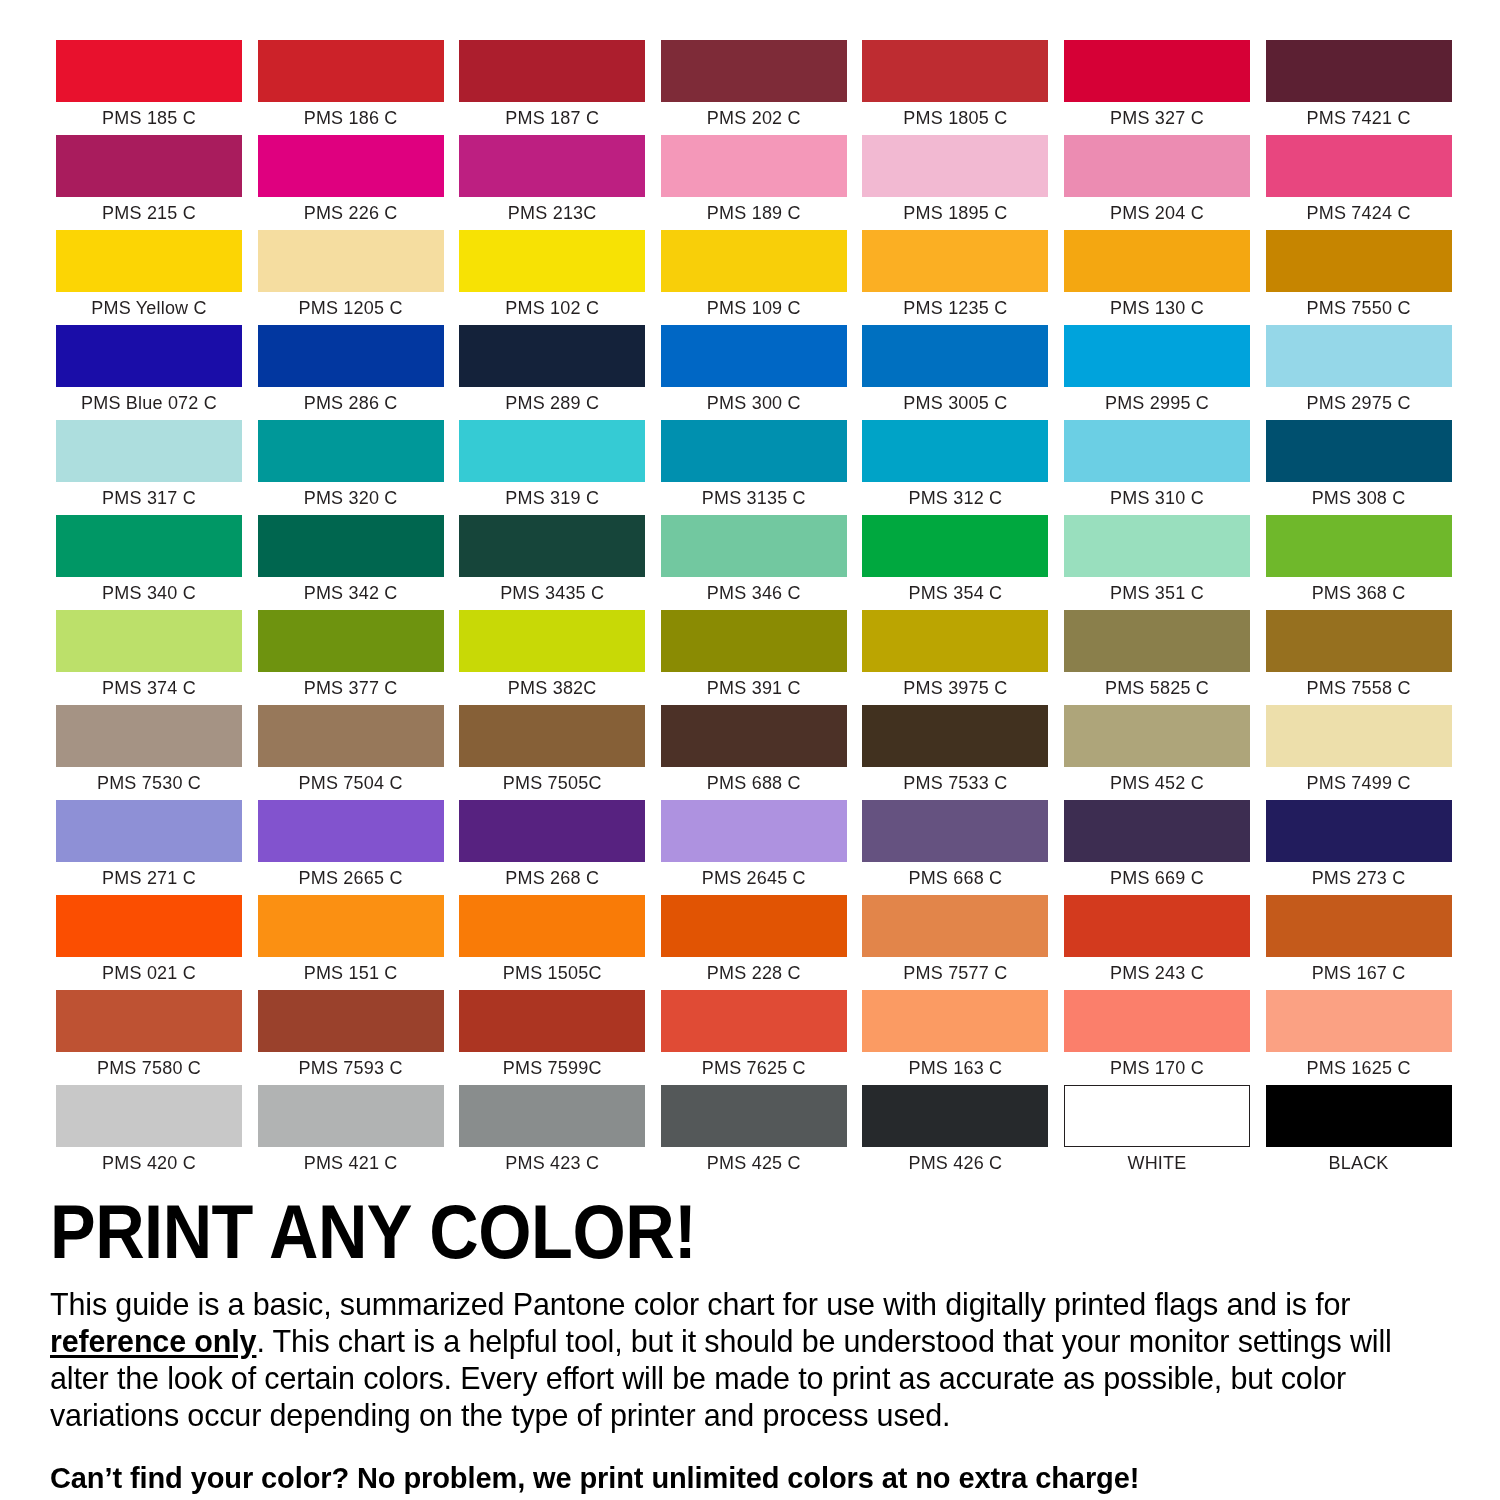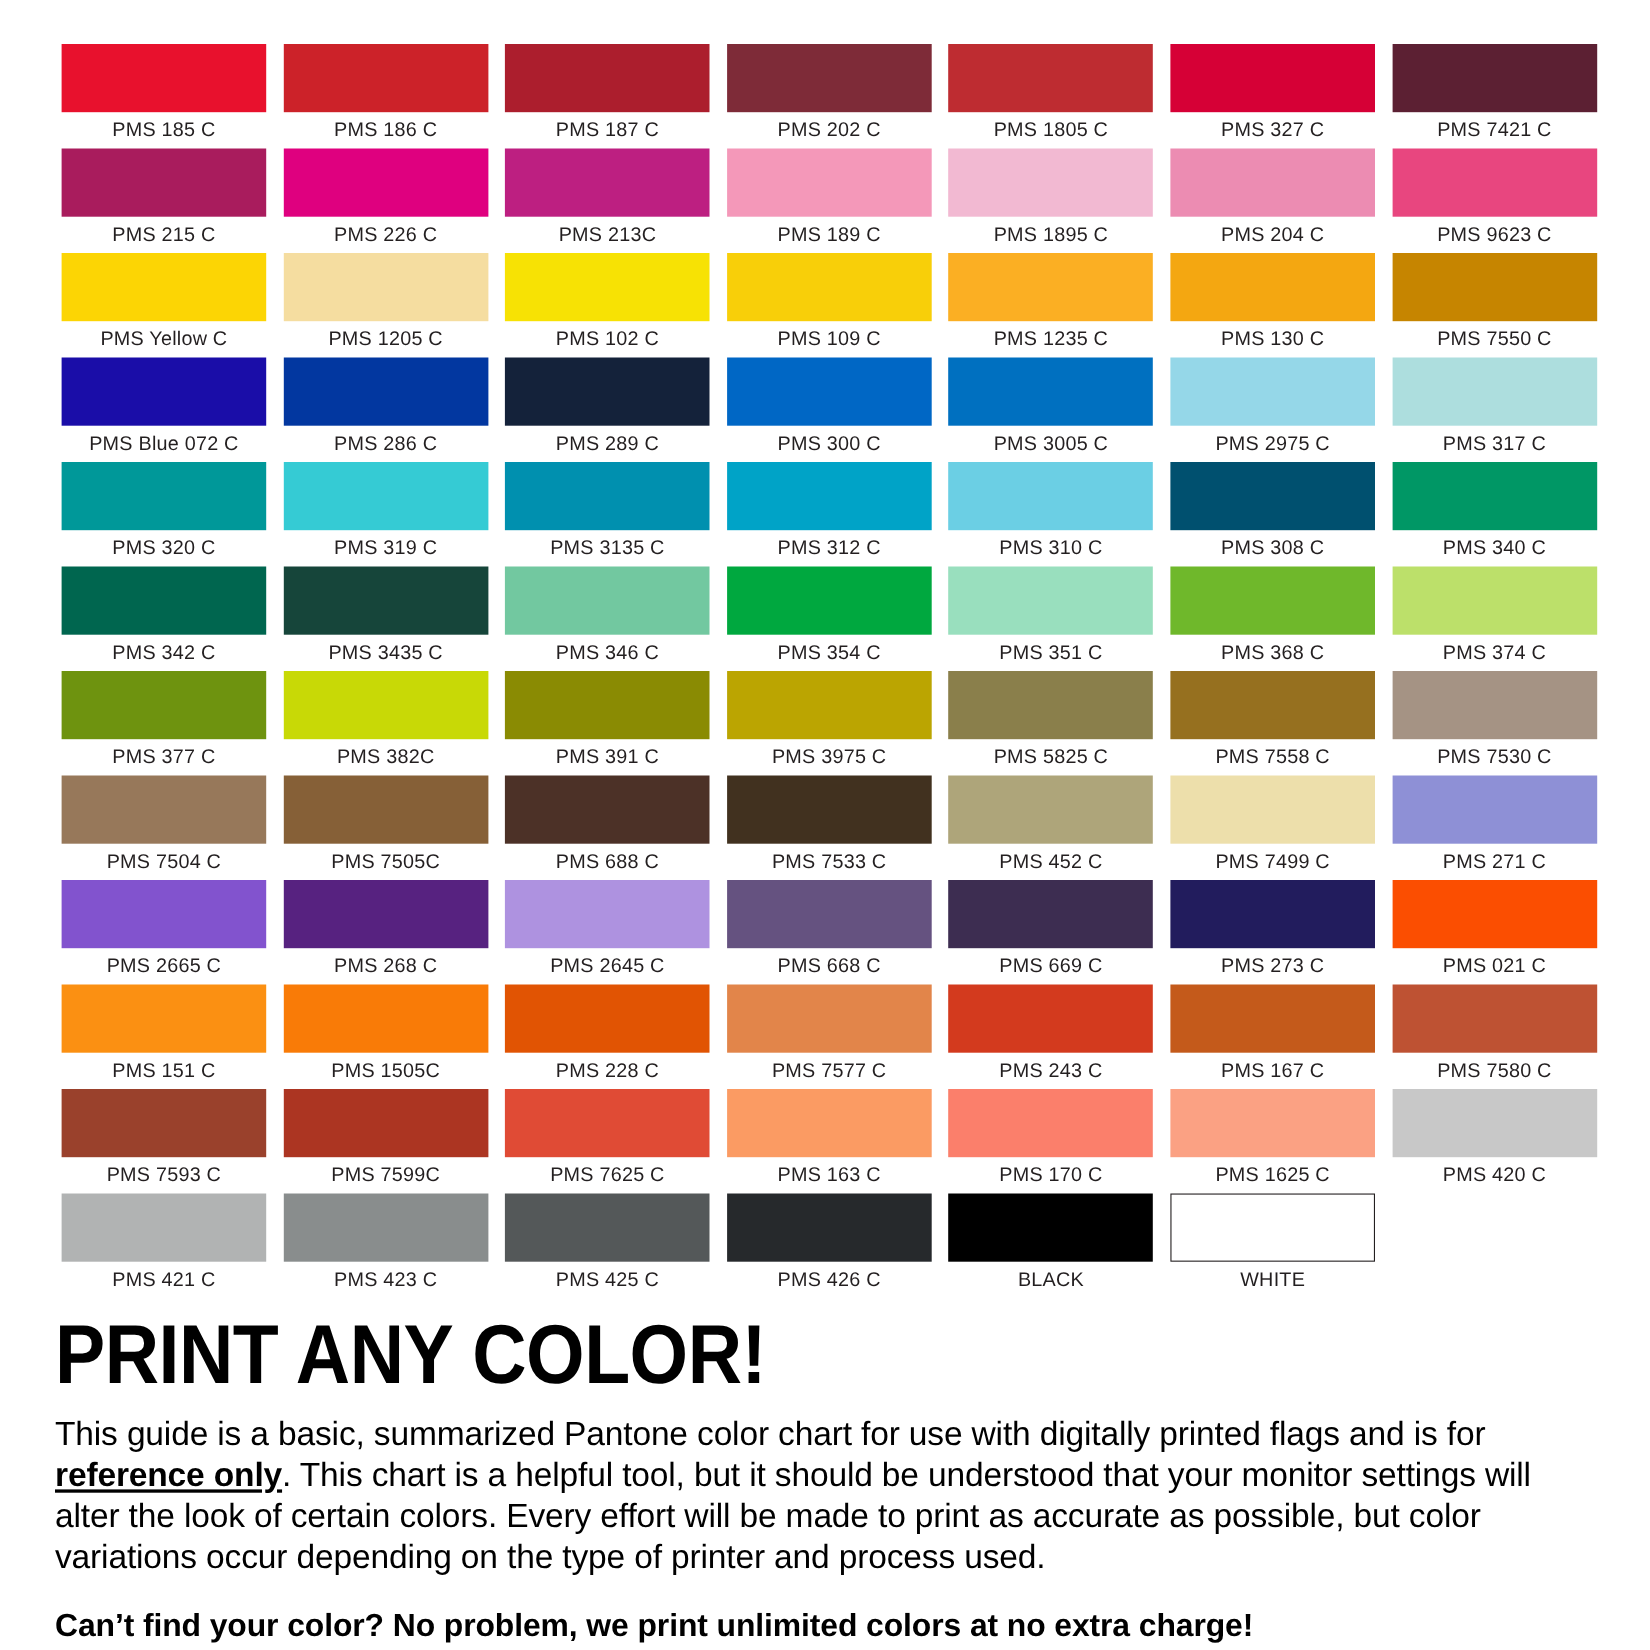--- a/index.html
+++ b/index.html
@@ -155,21 +155,21 @@
       <div class="swatch-cell">
         <span class="swatch-chip" style="background-color: rgb(242, 185, 210);"></span>
         <span class="swatch-label">PMS 1895 C</span>
       </div>
       <div class="swatch-cell">
         <span class="swatch-chip" style="background-color: rgb(236, 140, 178);"></span>
         <span class="swatch-label">PMS 204 C</span>
       </div>
       <div class="swatch-cell">
         <span class="swatch-chip" style="background-color: rgb(232, 70, 127);"></span>
-        <span class="swatch-label">PMS 9623 C</span>
+        <span class="swatch-label">PMS 7424 C</span>
       </div>
       <div class="swatch-cell">
         <span class="swatch-chip" style="background-color: rgb(252, 213, 4);"></span>
         <span class="swatch-label">PMS Yellow C</span>
       </div>
       <div class="swatch-cell">
         <span class="swatch-chip" style="background-color: rgb(245, 221, 160);"></span>
         <span class="swatch-label">PMS 1205 C</span>
       </div>
       <div class="swatch-cell">
@@ -206,20 +206,24 @@
       </div>
       <div class="swatch-cell">
         <span class="swatch-chip" style="background-color: rgb(0, 103, 197);"></span>
         <span class="swatch-label">PMS 300 C</span>
       </div>
       <div class="swatch-cell">
         <span class="swatch-chip" style="background-color: rgb(0, 112, 192);"></span>
         <span class="swatch-label">PMS 3005 C</span>
       </div>
       <div class="swatch-cell">
+        <span class="swatch-chip" style="background-color: rgb(0, 163, 220);"></span>
+        <span class="swatch-label">PMS 2995 C</span>
+      </div>
+      <div class="swatch-cell">
         <span class="swatch-chip" style="background-color: rgb(149, 215, 232);"></span>
         <span class="swatch-label">PMS 2975 C</span>
       </div>
       <div class="swatch-cell">
         <span class="swatch-chip" style="background-color: rgb(173, 222, 222);"></span>
         <span class="swatch-label">PMS 317 C</span>
       </div>
       <div class="swatch-cell">
         <span class="swatch-chip" style="background-color: rgb(0, 152, 153);"></span>
         <span class="swatch-label">PMS 320 C</span>
@@ -426,26 +430,26 @@
       </div>
       <div class="swatch-cell">
         <span class="swatch-chip" style="background-color: rgb(84, 88, 89);"></span>
         <span class="swatch-label">PMS 425 C</span>
       </div>
       <div class="swatch-cell">
         <span class="swatch-chip" style="background-color: rgb(38, 41, 44);"></span>
         <span class="swatch-label">PMS 426 C</span>
       </div>
       <div class="swatch-cell">
+        <span class="swatch-chip bordered" style="background-color: rgb(255, 255, 255);"></span>
+        <span class="swatch-label">WHITE</span>
+      </div>
+      <div class="swatch-cell">
         <span class="swatch-chip" style="background-color: rgb(0, 0, 0);"></span>
         <span class="swatch-label">BLACK</span>
-      </div>
-      <div class="swatch-cell">
-        <span class="swatch-chip bordered" style="background-color: rgb(255, 255, 255);"></span>
-        <span class="swatch-label">WHITE</span>
       </div>
     </div>
 
   <div class="text-block">
     <h1 class="headline">PRINT ANY COLOR!</h1>
 
     <p class="body-copy">
       <span>This guide is a basic, summarized Pantone color chart for use with digitally printed flags and is for </span><span class="emph">reference only</span><span>. This chart is a helpful tool, but it should be understood that your monitor settings will alter the look of certain colors. Every effort will be made to print as accurate as possible, but color variations occur depending on the type of printer and process used.</span>
     </p>
 

